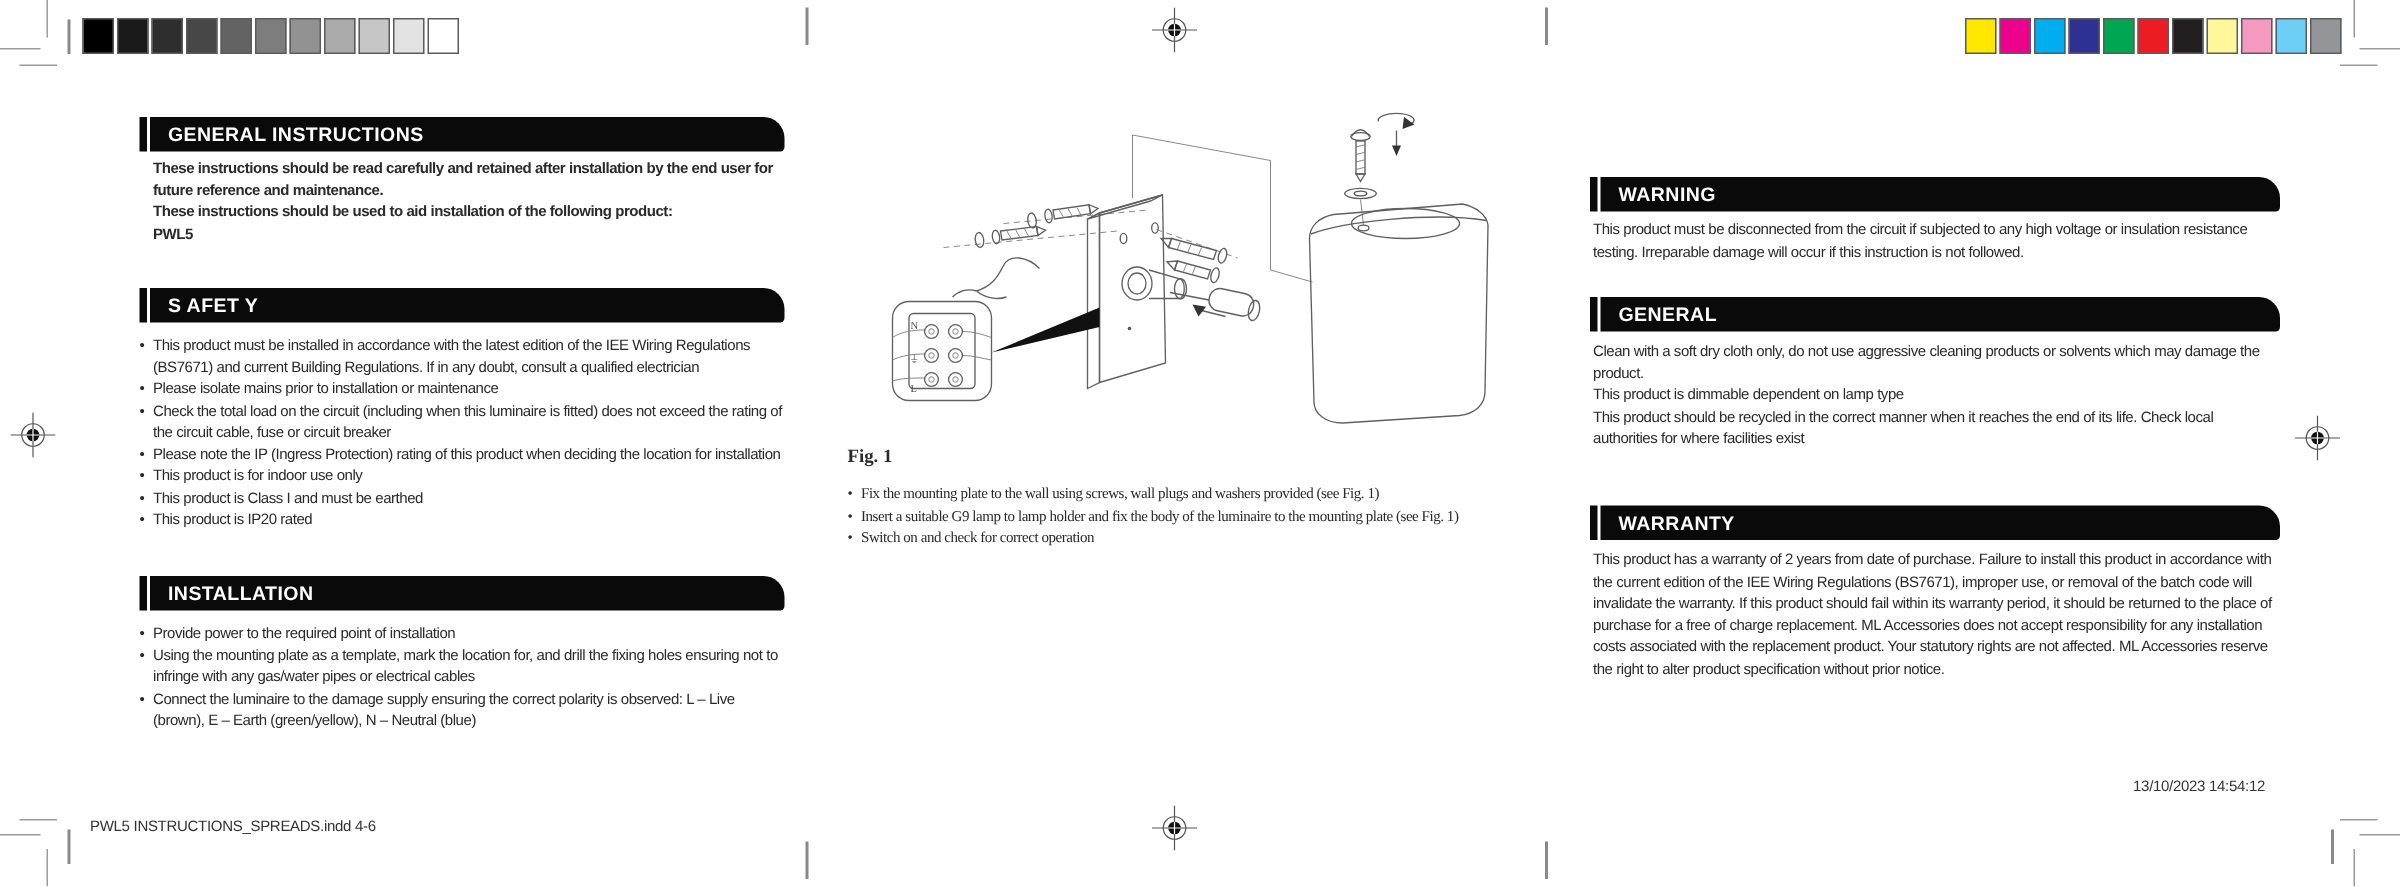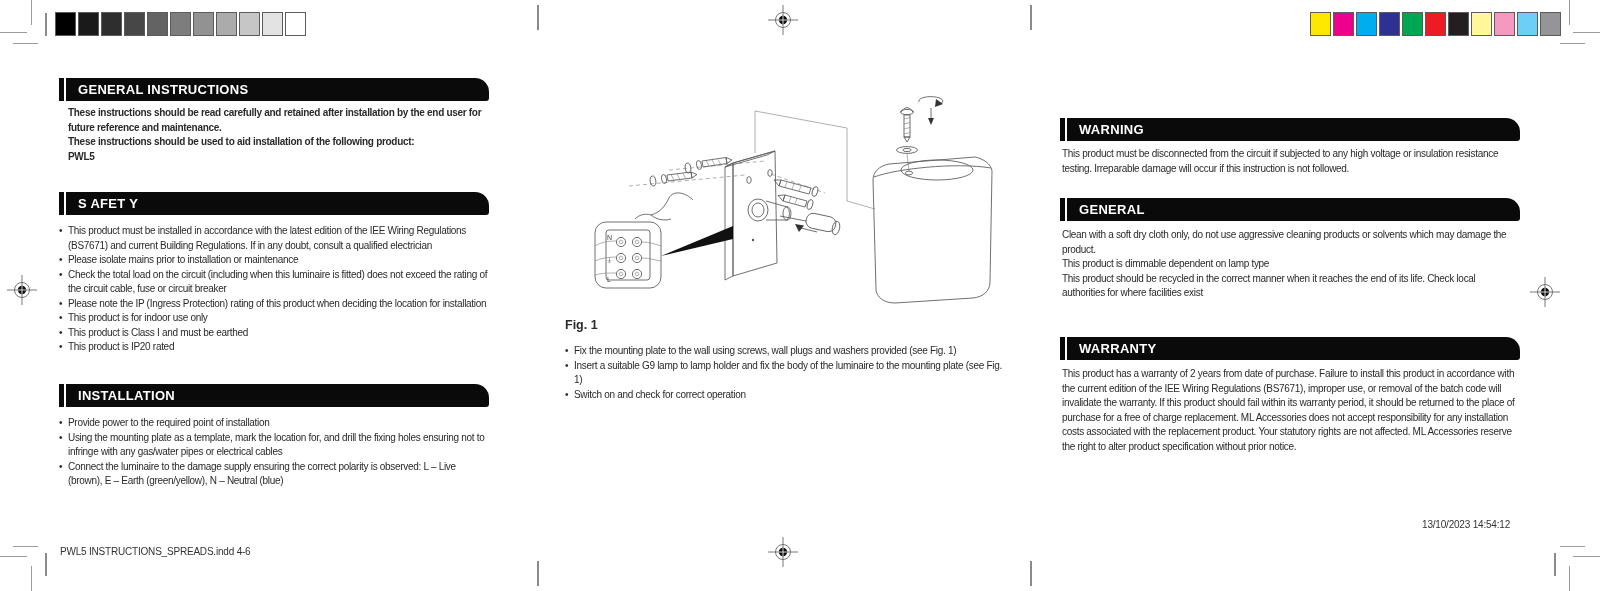--- a/index.html
+++ b/index.html
@@ -116,21 +116,21 @@
       <div class="swatch" style="background: rgb(46, 49, 146);"></div>
       <div class="swatch" style="background: rgb(0, 166, 81);"></div>
       <div class="swatch" style="background: rgb(237, 28, 36);"></div>
       <div class="swatch" style="background: rgb(35, 31, 32);"></div>
       <div class="swatch" style="background: rgb(255, 247, 153);"></div>
       <div class="swatch" style="background: rgb(244, 154, 193);"></div>
       <div class="swatch" style="background: rgb(109, 207, 246);"></div>
       <div class="swatch" style="background: rgb(147, 149, 152);"></div>
     </div>
 
-  <div class="panel" style="left:59px;top:78px;width:430px;height:440px;">
+  <div class="panel" style="left:93px;top:78px;width:430px;height:440px;">
     <div class="abs" style="top:0;">
       <div class="hdr">
         <span class="hdr-accent"></span>
         <span class="hdr-text">GENERAL INSTRUCTIONS</span>
       </div>
     </div>
     <div class="abs body-text bold" style="top:28px;padding-left:9px;">
       <p>These instructions should be read carefully and retained after installation by the end user for future reference and maintenance.</p>
       <p>These instructions should be used to aid installation of the following product:</p>
       <p>PWL5</p>
@@ -156,21 +156,21 @@
         <span class="hdr-text">INSTALLATION</span>
       </div>
     </div>
     <ul class="bullets abs" style="top:338px;">
       <li>Provide power to the required point of installation</li>
       <li>Using the mounting plate as a template, mark the location for, and drill the fixing holes ensuring not to infringe with any gas/water pipes or electrical cables</li>
       <li>Connect the luminaire to the damage supply ensuring the correct polarity is observed: L – Live (brown), E – Earth (green/yellow), N – Neutral (blue)</li>
     </ul>
   </div>
 
-  <div class="panel" style="left:565px;top:70px;width:440px;height:330px;">
+  <div class="panel" style="left:565px;top:49px;width:440px;height:330px;font-family:Liberation Serif, serif;">
     <svg width="440" height="245" viewBox="0 0 440 245">
 
       <g>
         <path class="thin" d="M190,83 L190,41 L282,58 L282,131 L310,139"></path>
       </g>
 
       <g>
         <line class="thin" x1="64" y1="116" x2="180" y2="105" stroke-dasharray="4,3"></line>
         <line class="thin" x1="104" y1="100" x2="200" y2="91" stroke-dasharray="4,3"></line>
         <ellipse class="ln" cx="88" cy="111" rx="2.8" ry="5" transform="rotate(-8 88 111)"></ellipse>

